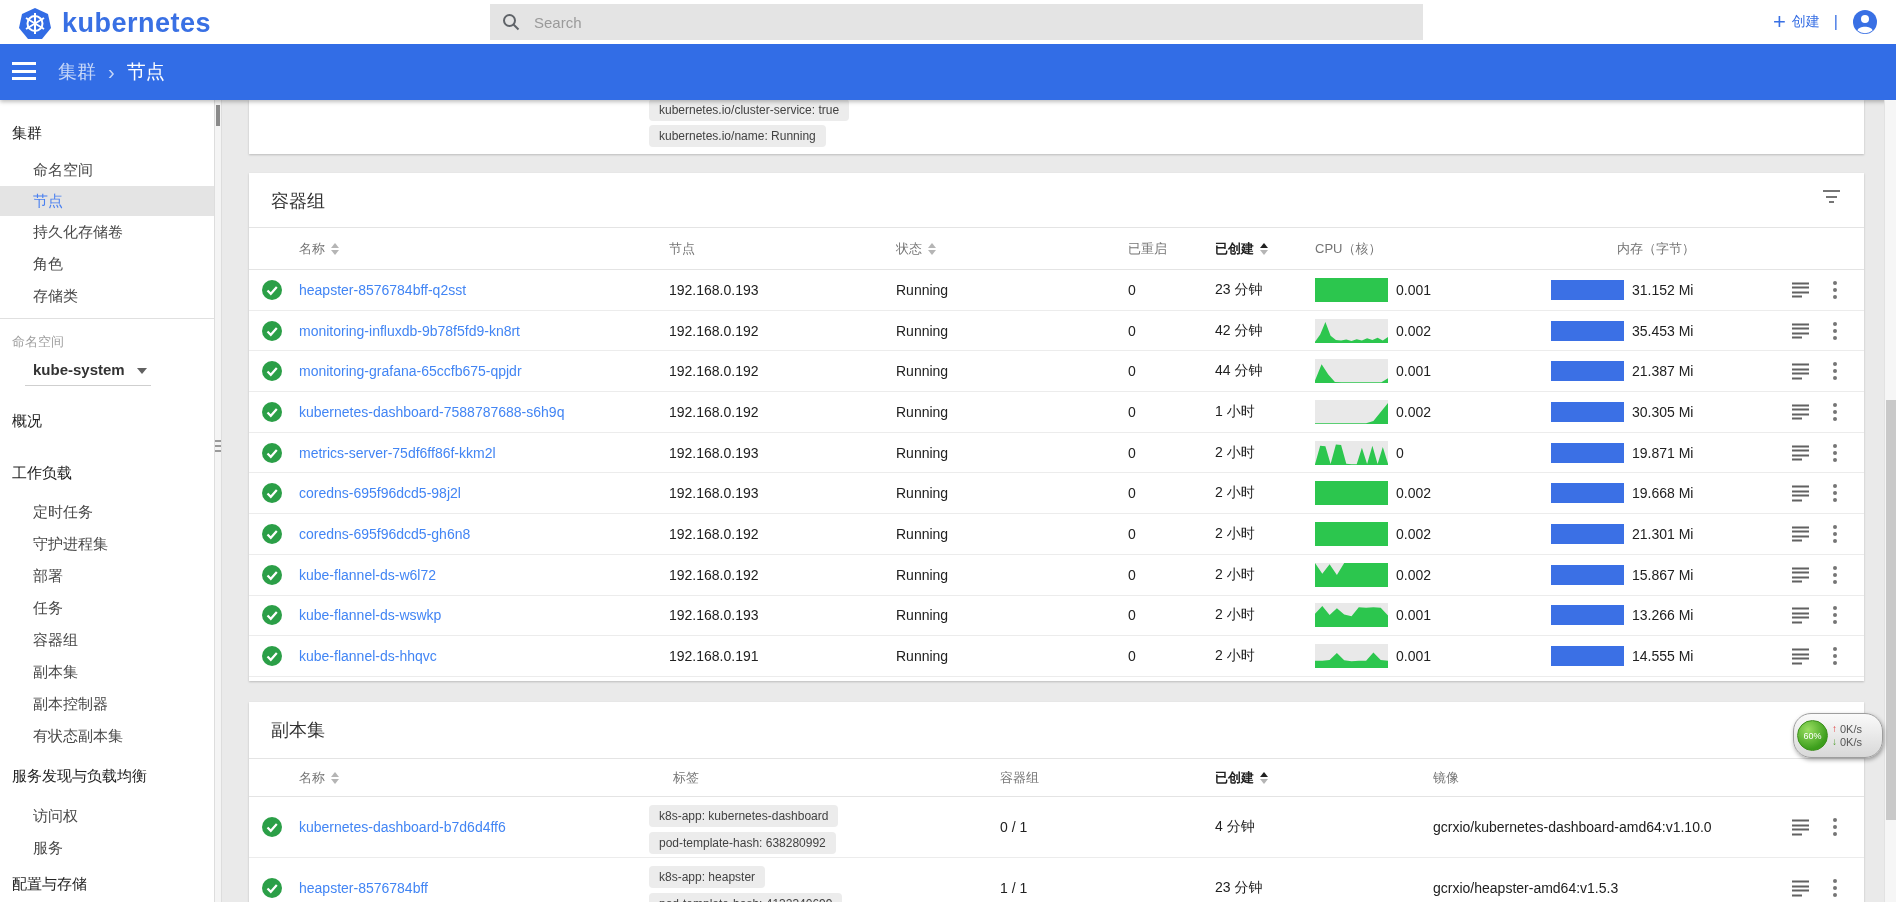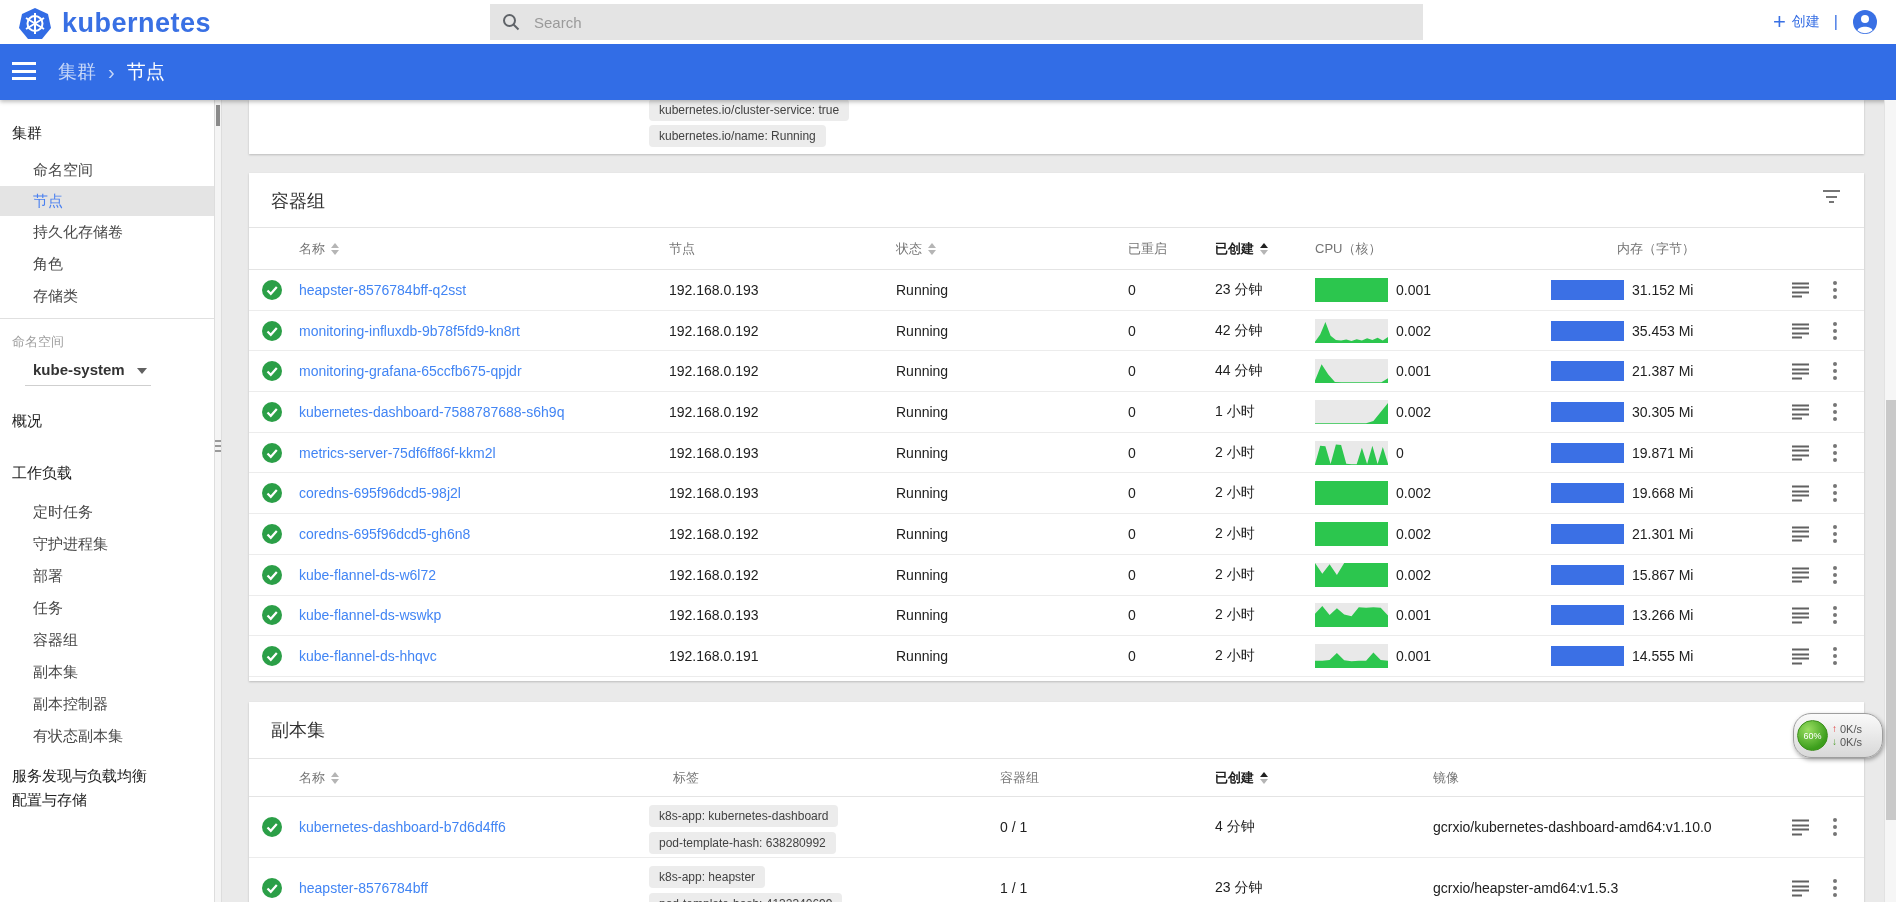--- a/index.html
+++ b/index.html
@@ -39,21 +39,21 @@
   #side-divider { border:none; border-top:1px solid #e0e0e0; margin-top:6px; }
   #ns-label { margin:14px 0 0 12px; font-size:13px; color:#9e9e9e; height:18px; line-height:18px; }
   #ns-select { position:relative; margin:10px 0 0 25px; width:126px; border-bottom:1px solid #cfcfcf; padding:0 0 6px 8px; cursor:pointer; }
   #ns-value { font-size:15px; color:#333; font-weight:bold; }
   #ns-arrow { position:absolute; right:4px; top:7px; width:0; height:0; border-left:5px solid transparent; border-right:5px solid transparent; border-top:6px solid #616161; }
   #overview-label { margin:24px 0 0 12px; font-size:15px; color:#222; height:22px; line-height:22px; cursor:pointer; }
   #workloads-title { margin-top:30px; }
   #workloads-list { margin-top:12px; }
   #discovery-title { margin-top:12px; height:24px; line-height:24px; }
   #discovery-list { margin-top:12px; }
-  #config-title { height:24px; line-height:24px; }
+  #config-title { margin-top:8px; height:24px; line-height:24px; }
 
   
   #side-strip { position:absolute; left:214px; top:100px; width:8px; height:802px; background:#f4f4f4; border-left:1px solid #ddd; border-right:1px solid #ddd; z-index:11; }
   #side-strip-thumb { position:absolute; left:1px; top:5px; width:4px; height:21px; background:#8a8a8a; }
   #side-grip { position:absolute; left:0px; top:340px; width:6px; height:22px; cursor:pointer; }
   #side-grip i { display:block; width:6px; height:2px; background:#9a9a9a; margin-bottom:3px; }
 
   
   #content { position:absolute; left:222px; top:100px; width:1662px; height:802px; background:#eaeaea; }
   .card { position:absolute; left:27px; width:1615px; background:#ffffff; box-shadow:0 1px 2px rgba(0,0,0,.2); }
@@ -216,20 +216,25 @@
 
   <li class="side-item"><span class="side-item-label">容器组</span></li>
 
   <li class="side-item"><span class="side-item-label">副本集</span></li>
 
   <li class="side-item"><span class="side-item-label">副本控制器</span></li>
 
   <li class="side-item"><span class="side-item-label">有状态副本集</span></li>
 </ul>
     <div id="discovery-title" class="side-section-title">服务发现与负载均衡</div>
+    <ul id="discovery-list" class="side-list">
+  <li class="side-item"><span class="side-item-label">访问权</span></li>
+
+  <li class="side-item"><span class="side-item-label">服务</span></li>
+</ul>
     <div id="config-title" class="side-section-title">配置与存储</div>
   </aside>
   <div id="side-strip">
     <div id="side-strip-thumb"></div>
     <div id="side-grip">
         <i></i>
         <i></i>
         <i></i>
       </div>
   </div>

